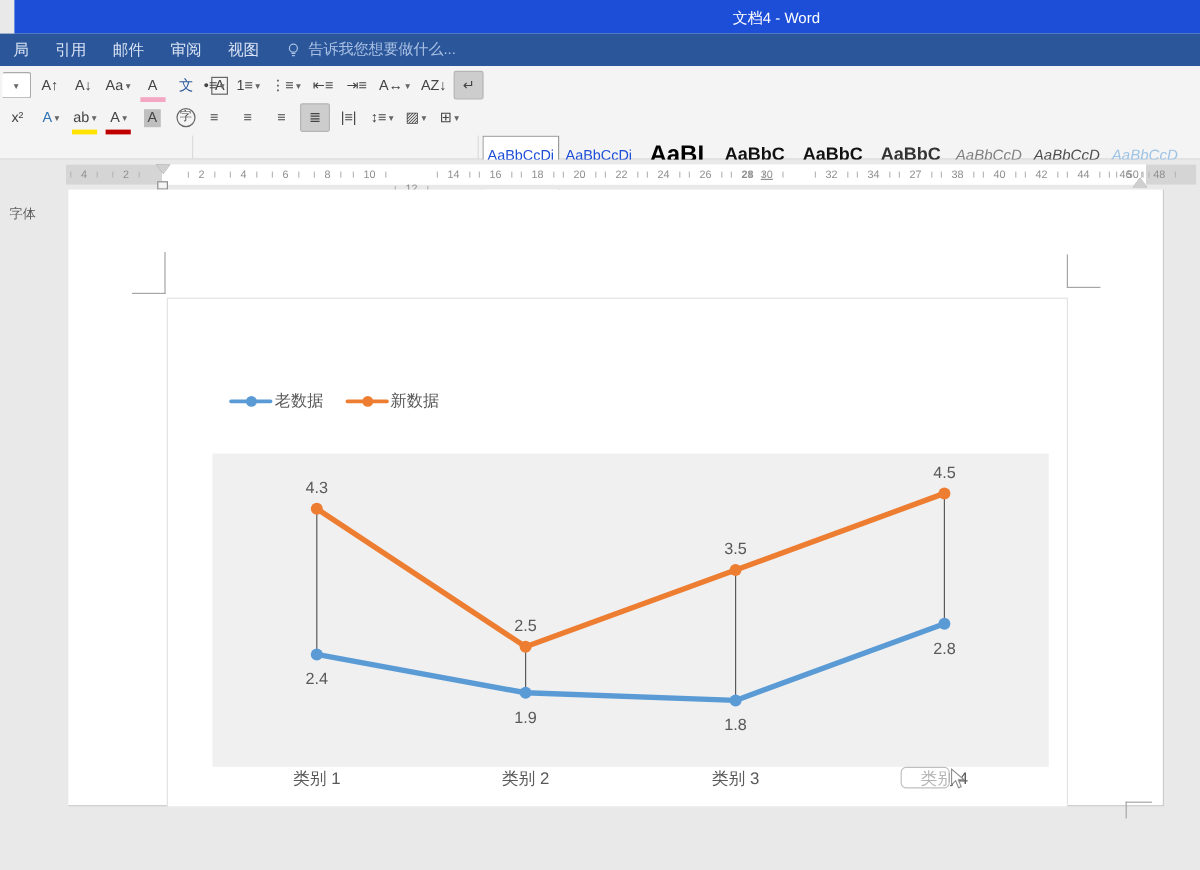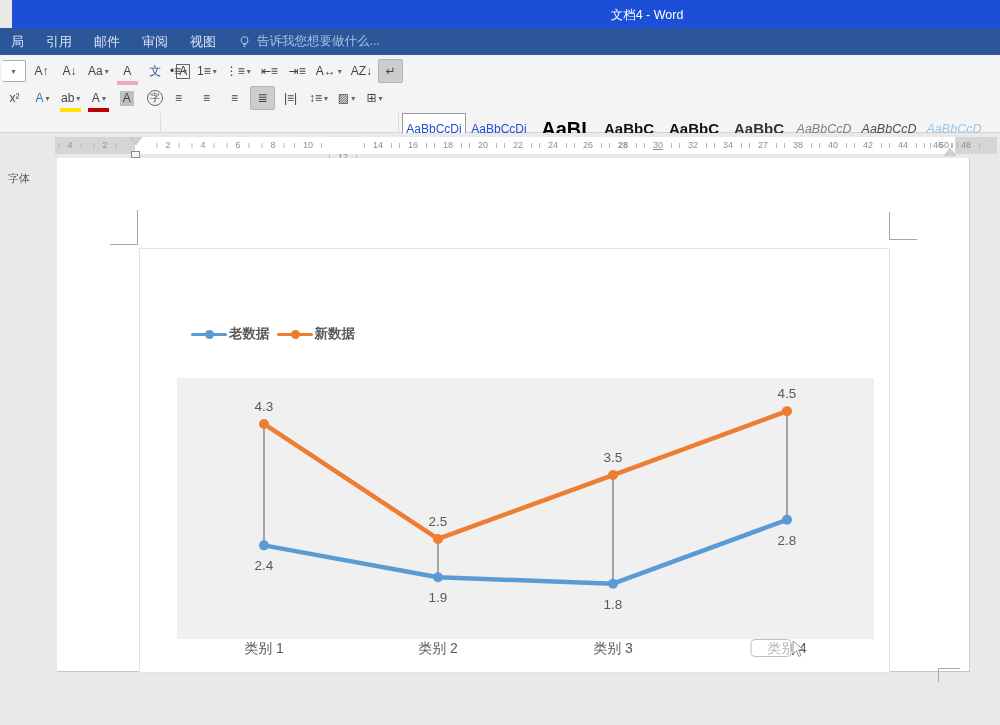--- a/index.html
+++ b/index.html
@@ -60,21 +60,21 @@
 
   
   .page{position:absolute;left:57px;top:158px;width:913px;height:514px;background:#ffffff;border-right:1px solid #cccccc;border-bottom:1px solid #c6c6c6;box-sizing:border-box;}
   .cropmark{position:absolute;box-sizing:border-box;}
   .cm-tl{left:110px;top:210px;width:28px;height:35px;border-right:1px solid #a6a6a6;border-bottom:1px solid #a6a6a6;}
   .cm-tr{left:889px;top:212px;width:28px;height:28px;border-left:1px solid #a6a6a6;border-bottom:1px solid #a6a6a6;}
   .cm-br{left:938px;top:668px;width:22px;height:14px;border-left:1px solid #a6a6a6;border-top:1px solid #a6a6a6;}
 
   .chart-frame{position:absolute;left:139px;top:248px;width:751px;height:425px;border:1px solid #e3e3e3;box-sizing:border-box;background:#fff;}
   .chart-title{position:absolute;left:39px;top:16px;font-size:35px;color:#6e6e6e;letter-spacing:1px;white-space:nowrap;}
-  .legend{position:absolute;left:51px;top:76px;display:flex;gap:7px;align-items:flex-start;font-weight:bold;}
+  .legend{position:absolute;left:51px;top:76px;display:flex;gap:18px;align-items:flex-start;}
   .legitem{display:flex;align-items:center;gap:2px;}
   .legmark{position:relative;width:36px;height:9px;}
   .legline{position:absolute;left:0;top:3px;width:36px;height:3px;border-radius:2px;}
   .legdot{position:absolute;left:14px;top:0;width:9px;height:9px;border-radius:50%;}
   .leglabel{font-size:13.5px;color:#595959;}
   #chart-svg{position:absolute;left:0;top:0;}
   #chart-svg text{font-family:"Liberation Sans","DejaVu Sans",sans-serif;}
 </style>
 </head>
 <body>
@@ -288,21 +288,21 @@
           <span class="rnum" style="left: 253px;">10</span>
           <span class="rnum" style="left: 288px; margin-top: 12px;">12</span>
           <span class="rnum" style="left: 323px;">14</span>
           <span class="rnum" style="left: 358px;">16</span>
           <span class="rnum" style="left: 393px;">18</span>
           <span class="rnum" style="left: 428px;">20</span>
           <span class="rnum" style="left: 463px;">22</span>
           <span class="rnum" style="left: 498px;">24</span>
           <span class="rnum" style="left: 533px; text-align: center;">26</span>
           <span class="rnum" style="left: 568px; font-weight: bold;">28</span>
-          <span class="rnum" style="left: 603px; text-decoration: underline;">30</span>
+          <span class="rnum" style="left: 584px; text-decoration: underline;">30</span>
           <span class="rnum" style="left: 638px;">32</span>
           <span class="rnum" style="left: 673px;">34</span>
           <span class="rnum" style="left: 708px;">27</span>
           <span class="rnum" style="left: 743px;">38</span>
           <span class="rnum" style="left: 778px;">40</span>
           <span class="rnum" style="left: 813px;">42</span>
           <span class="rnum" style="left: 848px;">44</span>
           <span class="rnum" style="left: 883px;">46</span>
         </div>
       <div>

